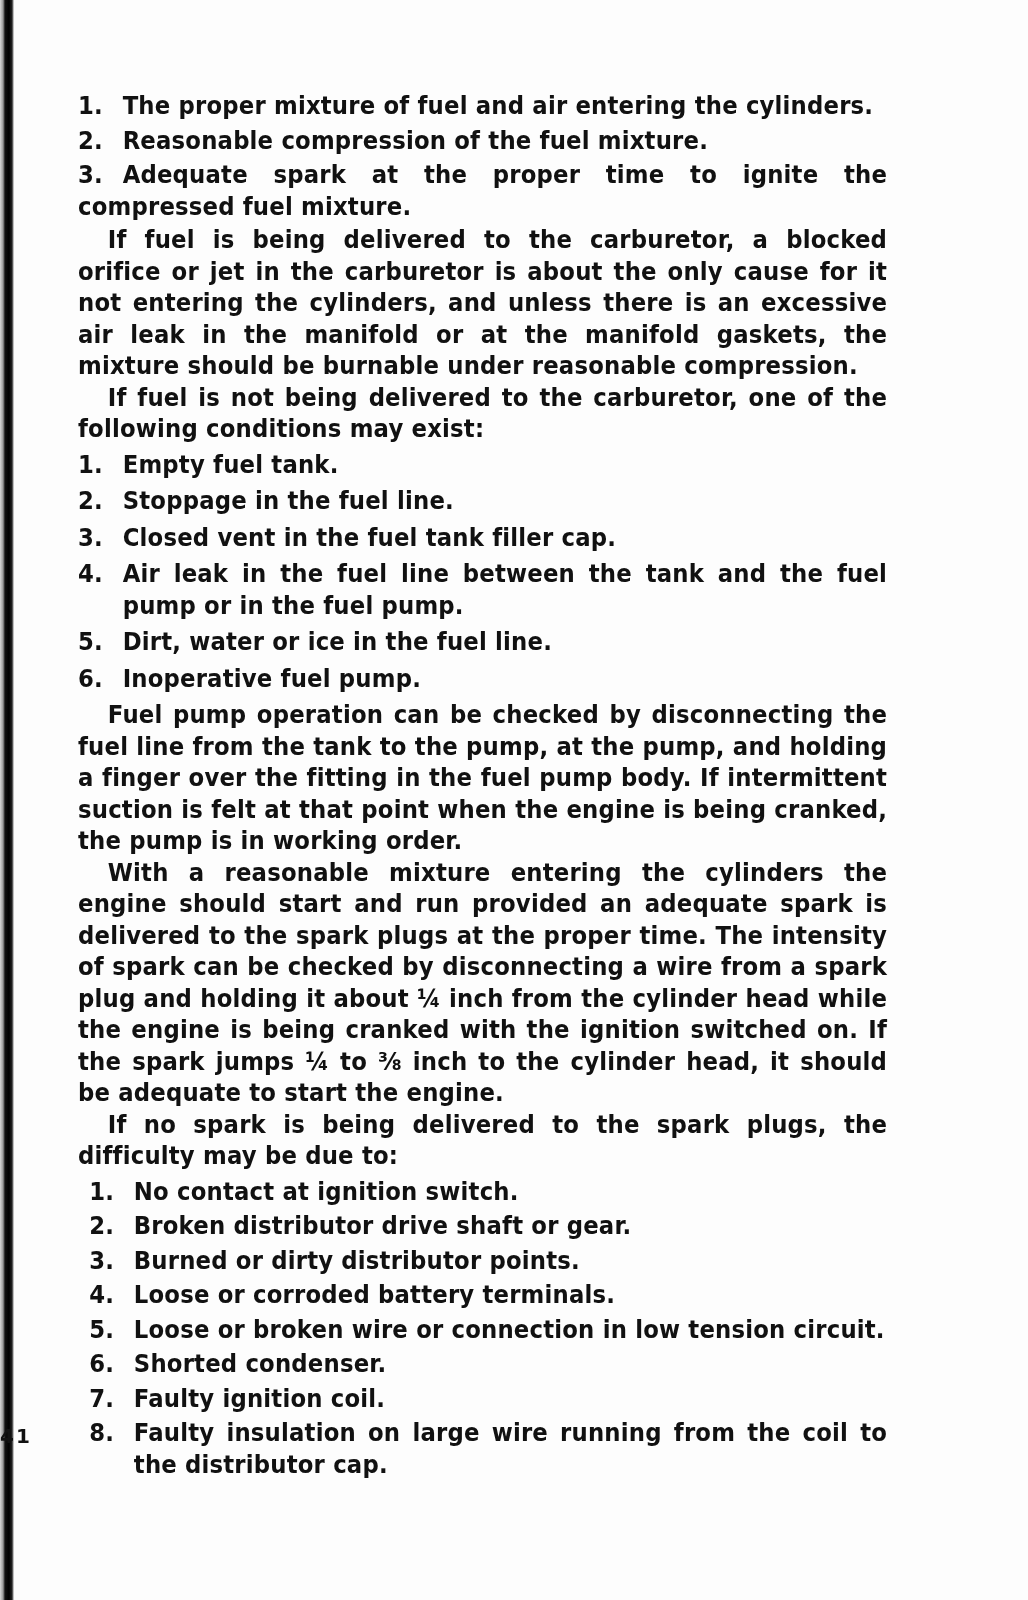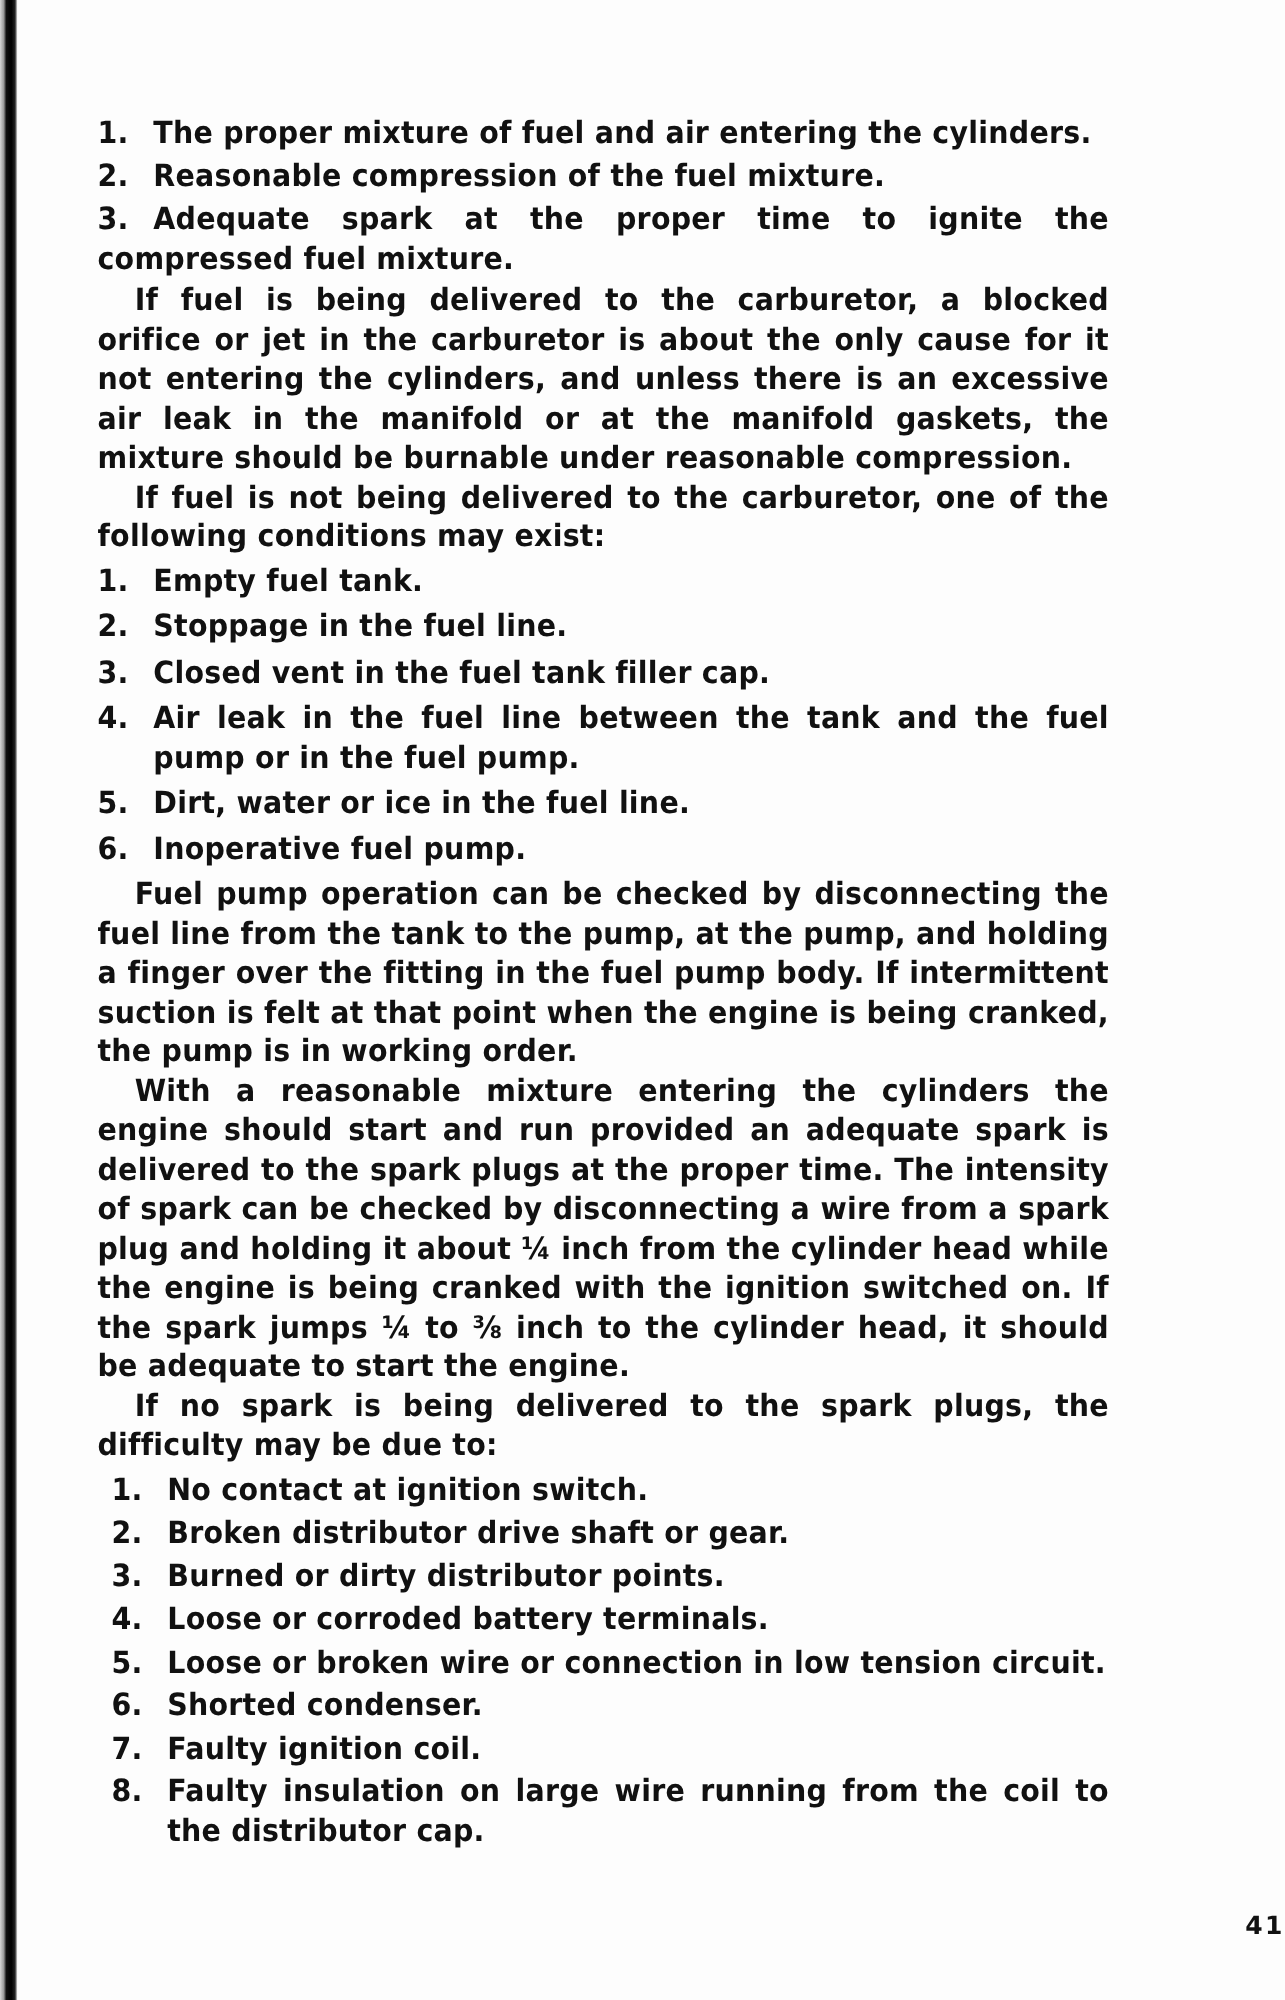--- a/index.html
+++ b/index.html
@@ -37,22 +37,22 @@
     .list-a .item { margin-bottom: 3px; }
     .list-b .item { margin-bottom: 5px; }
     .list-c { padding-left: 12px; }
     .list-c .item { margin-bottom: 3px; }
     .para { text-indent: 32px; text-align: justify; text-align-last: left; margin: 0 0 0 0; }
     .p-first { margin-top: 2px; }
     .mb2 { margin-bottom: 4px; }
     .page-number {
       position: absolute;
       left: 0; width: 1028px;
-      top: 1528px;
-      text-align: right;
+      top: 1424px;
+      text-align: left;
       font-family: "DejaVu Sans", sans-serif;
       font-weight: bold;
       font-size: 20px;
       letter-spacing: 2px;
       color: #111;
     }
   </style>
 </head>
 <body>
 

